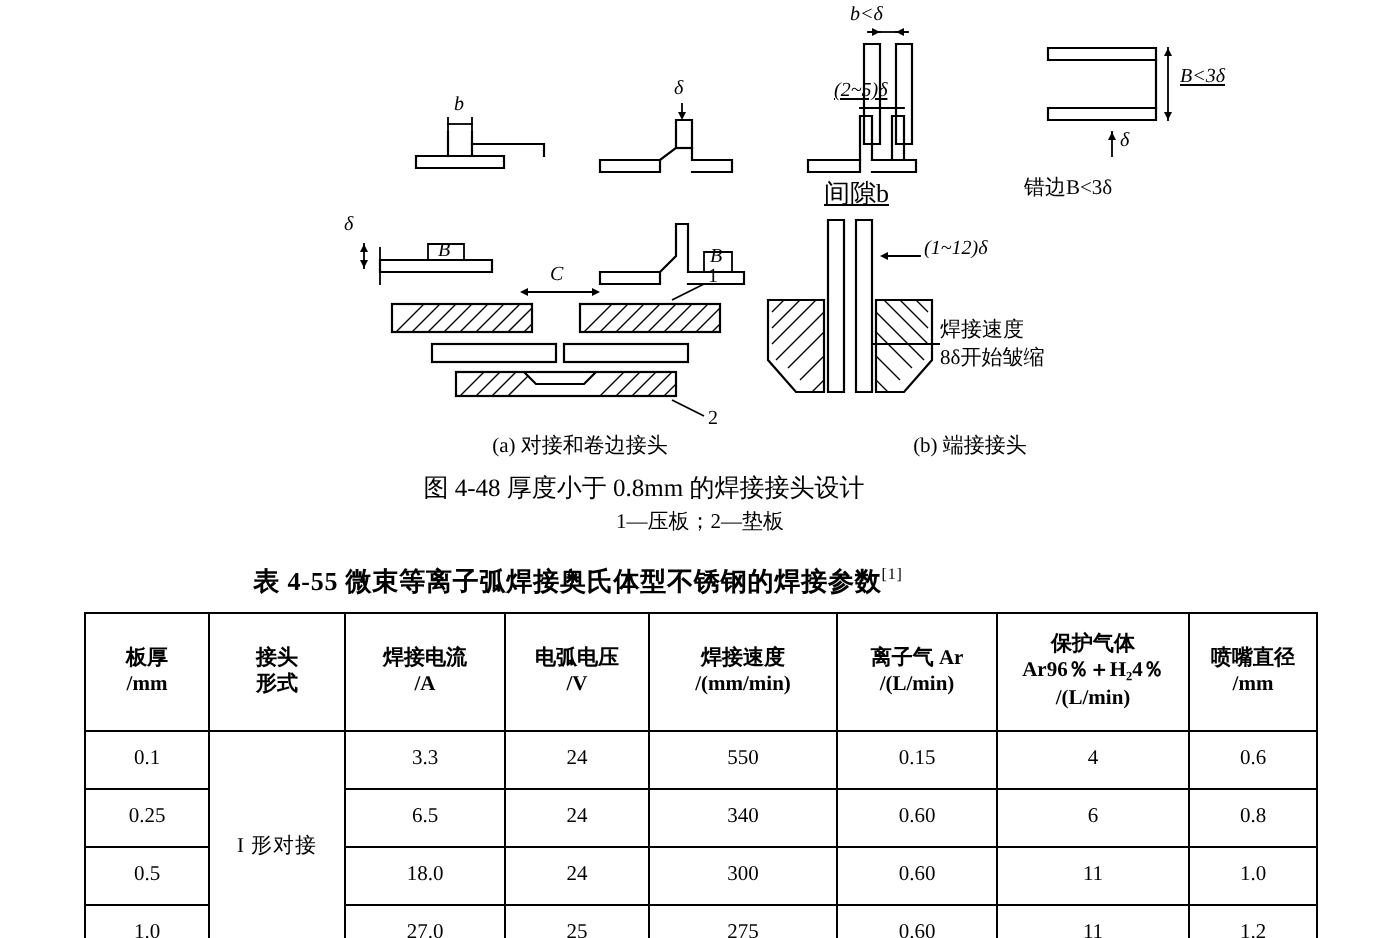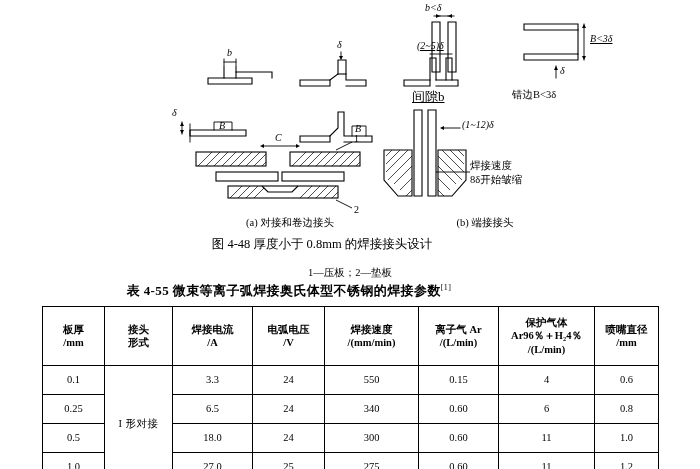--- a/index.html
+++ b/index.html
@@ -213,21 +213,21 @@
     <div class="lbl" style="left:354px; top:134px;">1</div>
     <div class="lbl" style="left:354px; top:205px;">2</div>
     <div class="lbl it" style="left:462px; top:120px;">(1~12)δ</div>
     <div class="lbl" style="left:470px; top:161px; font-size:10.5px;">焊接速度</div>
     <div class="lbl" style="left:470px; top:175px; font-size:10.5px;">8δ开始皱缩</div>
 
     <div class="cap small" style="left:200px; top:216px; width:180px;">(a) 对接和卷边接头</div>
     <div class="cap small" style="left:410px; top:216px; width:150px;">(b) 端接接头</div>
 
     <div class="cap" style="left:0; top:236px; width:644px;">图 4-48  厚度小于 0.8mm 的焊接接头设计</div>
-    <div class="cap small" style="left:0; top:254px; width:700px;margin-top:12px;">1—压板；2—垫板</div>
+    <div class="cap small" style="left:0; top:254px; width:700px;">1—压板；2—垫板</div>
   </div>
 
   <div class="tbl-title">
     <span>表 4-55  微束等离子弧焊接奥氏体型不锈钢的焊接参数</span><sup>[1]</sup>
   </div>
 
   <table class="params">
     <colgroup>
       <col style="width:62px">
         <col style="width:68px">

